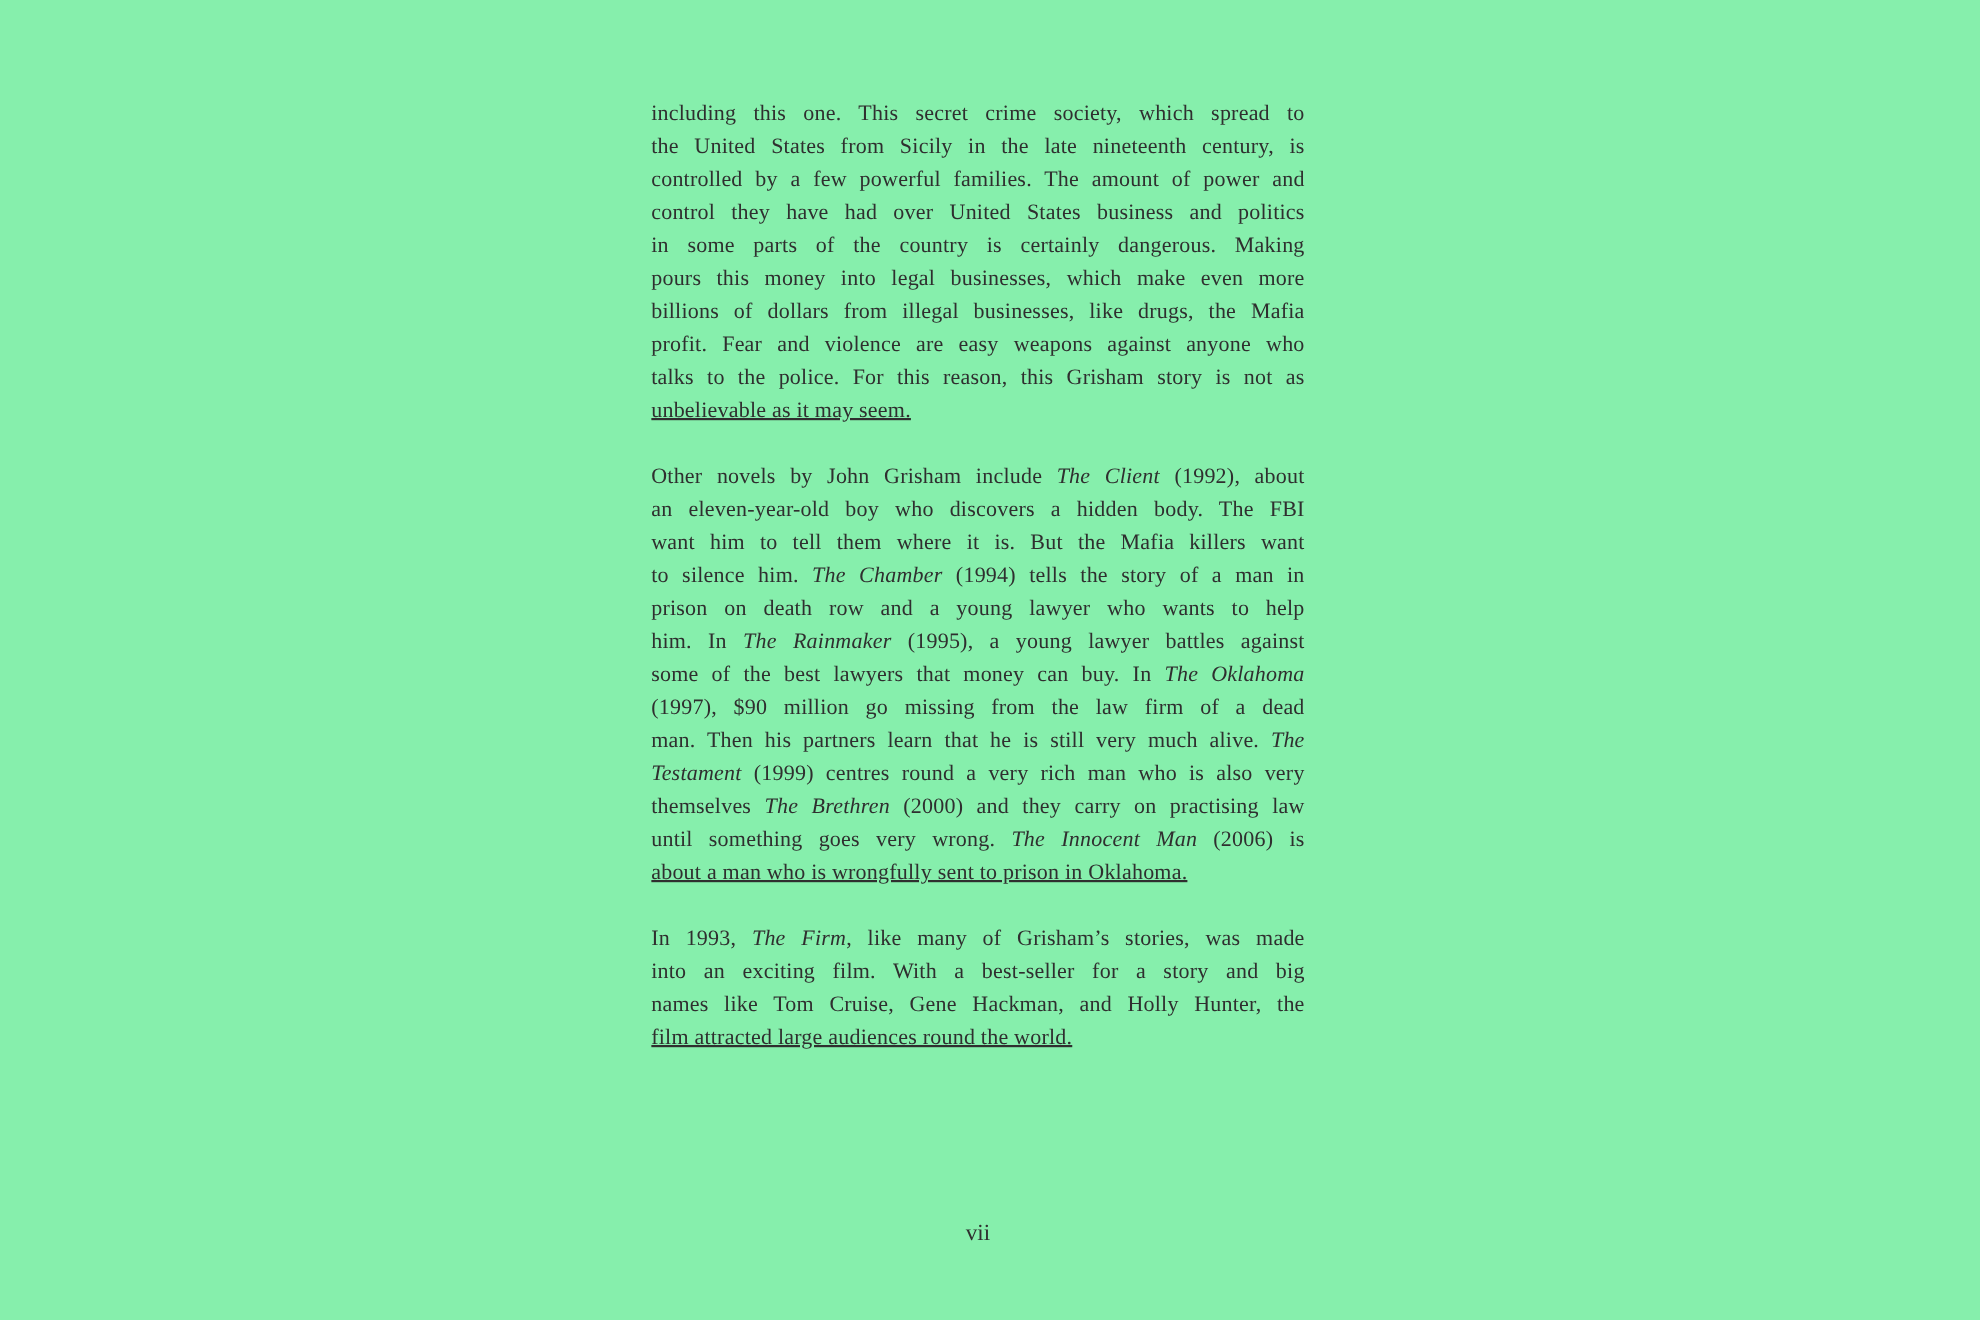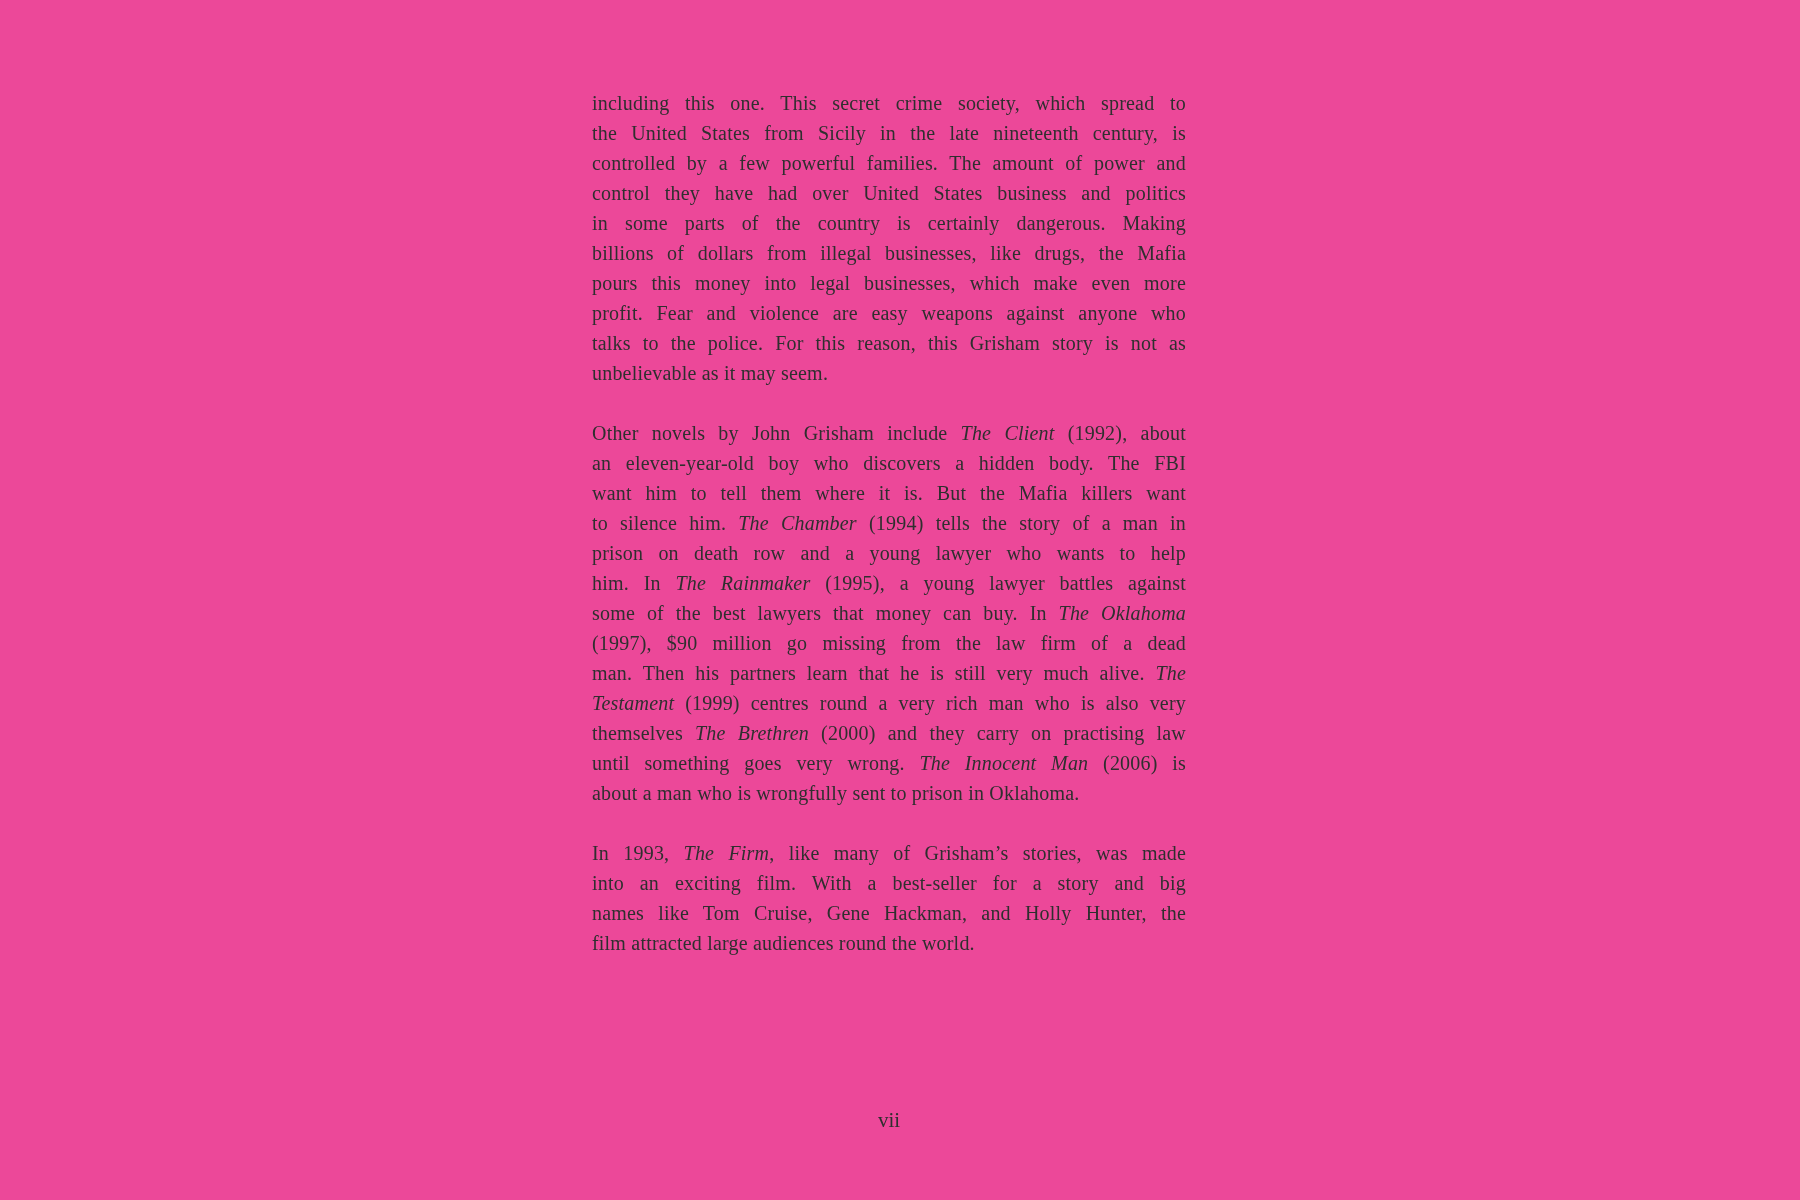--- a/index.html
+++ b/index.html
@@ -11,21 +11,21 @@
     width: 1800px;
     height: 1200px;
     position: relative;
     font-family: "Liberation Serif", serif;
     color: #2f2f2f;
     overflow: hidden;
   }
   .page {
     position: absolute;
     inset: 0;
-    background: #ec4899;
+    background: #86efac;
   }
   .text-block {
     position: absolute;
     left: 592px;
     top: 88px;
     width: 594px;
     font-size: 20px;
     line-height: 30px;
     letter-spacing: 0.01em;
   }
@@ -38,20 +38,21 @@
   .line {
     height: 30px;
     overflow: hidden;
     text-align: justify;
     text-align-last: justify;
     text-justify: inter-word;
     white-space: normal;
   }
   .line.last {
     text-align-last: left;
+    text-decoration: underline;
   }
   .line em {
   }
   .page-number {
     position: absolute;
     left: 592px;
     top: 1105px;
     width: 594px;
     text-align: center;
     font-size: 21px;
@@ -62,22 +63,22 @@
 <body>
 
 <div class="page">
   <div class="text-block" id="text-block">
       <div class="paragraph">
         <div class="line"><span>including this one. This secret crime society, which spread to</span></div>
         <div class="line"><span>the United States from Sicily in the late nineteenth century, is</span></div>
         <div class="line"><span>controlled by a few powerful families. The amount of power and</span></div>
         <div class="line"><span>control they have had over United States business and politics</span></div>
         <div class="line"><span>in some parts of the country is certainly dangerous. Making</span></div>
+        <div class="line"><span>pours this money into legal businesses, which make even more</span></div>
         <div class="line"><span>billions of dollars from illegal businesses, like drugs, the Mafia</span></div>
-        <div class="line"><span>pours this money into legal businesses, which make even more</span></div>
         <div class="line"><span>profit. Fear and violence are easy weapons against anyone who</span></div>
         <div class="line"><span>talks to the police. For this reason, this Grisham story is not as</span></div>
         <div class="line last"><span>unbelievable as it may seem.</span></div>
       </div>
       <div class="paragraph">
         <div class="line"><span>Other novels by John Grisham include </span><em>The Client</em><span> (1992), about</span></div>
         <div class="line"><span>an eleven-year-old boy who discovers a hidden body. The FBI</span></div>
         <div class="line"><span>want him to tell them where it is. But the Mafia killers want</span></div>
         <div class="line"><span>to silence him. </span><em>The Chamber</em><span> (1994) tells the story of a man in</span></div>
         <div class="line"><span>prison on death row and a young lawyer who wants to help</span></div>

